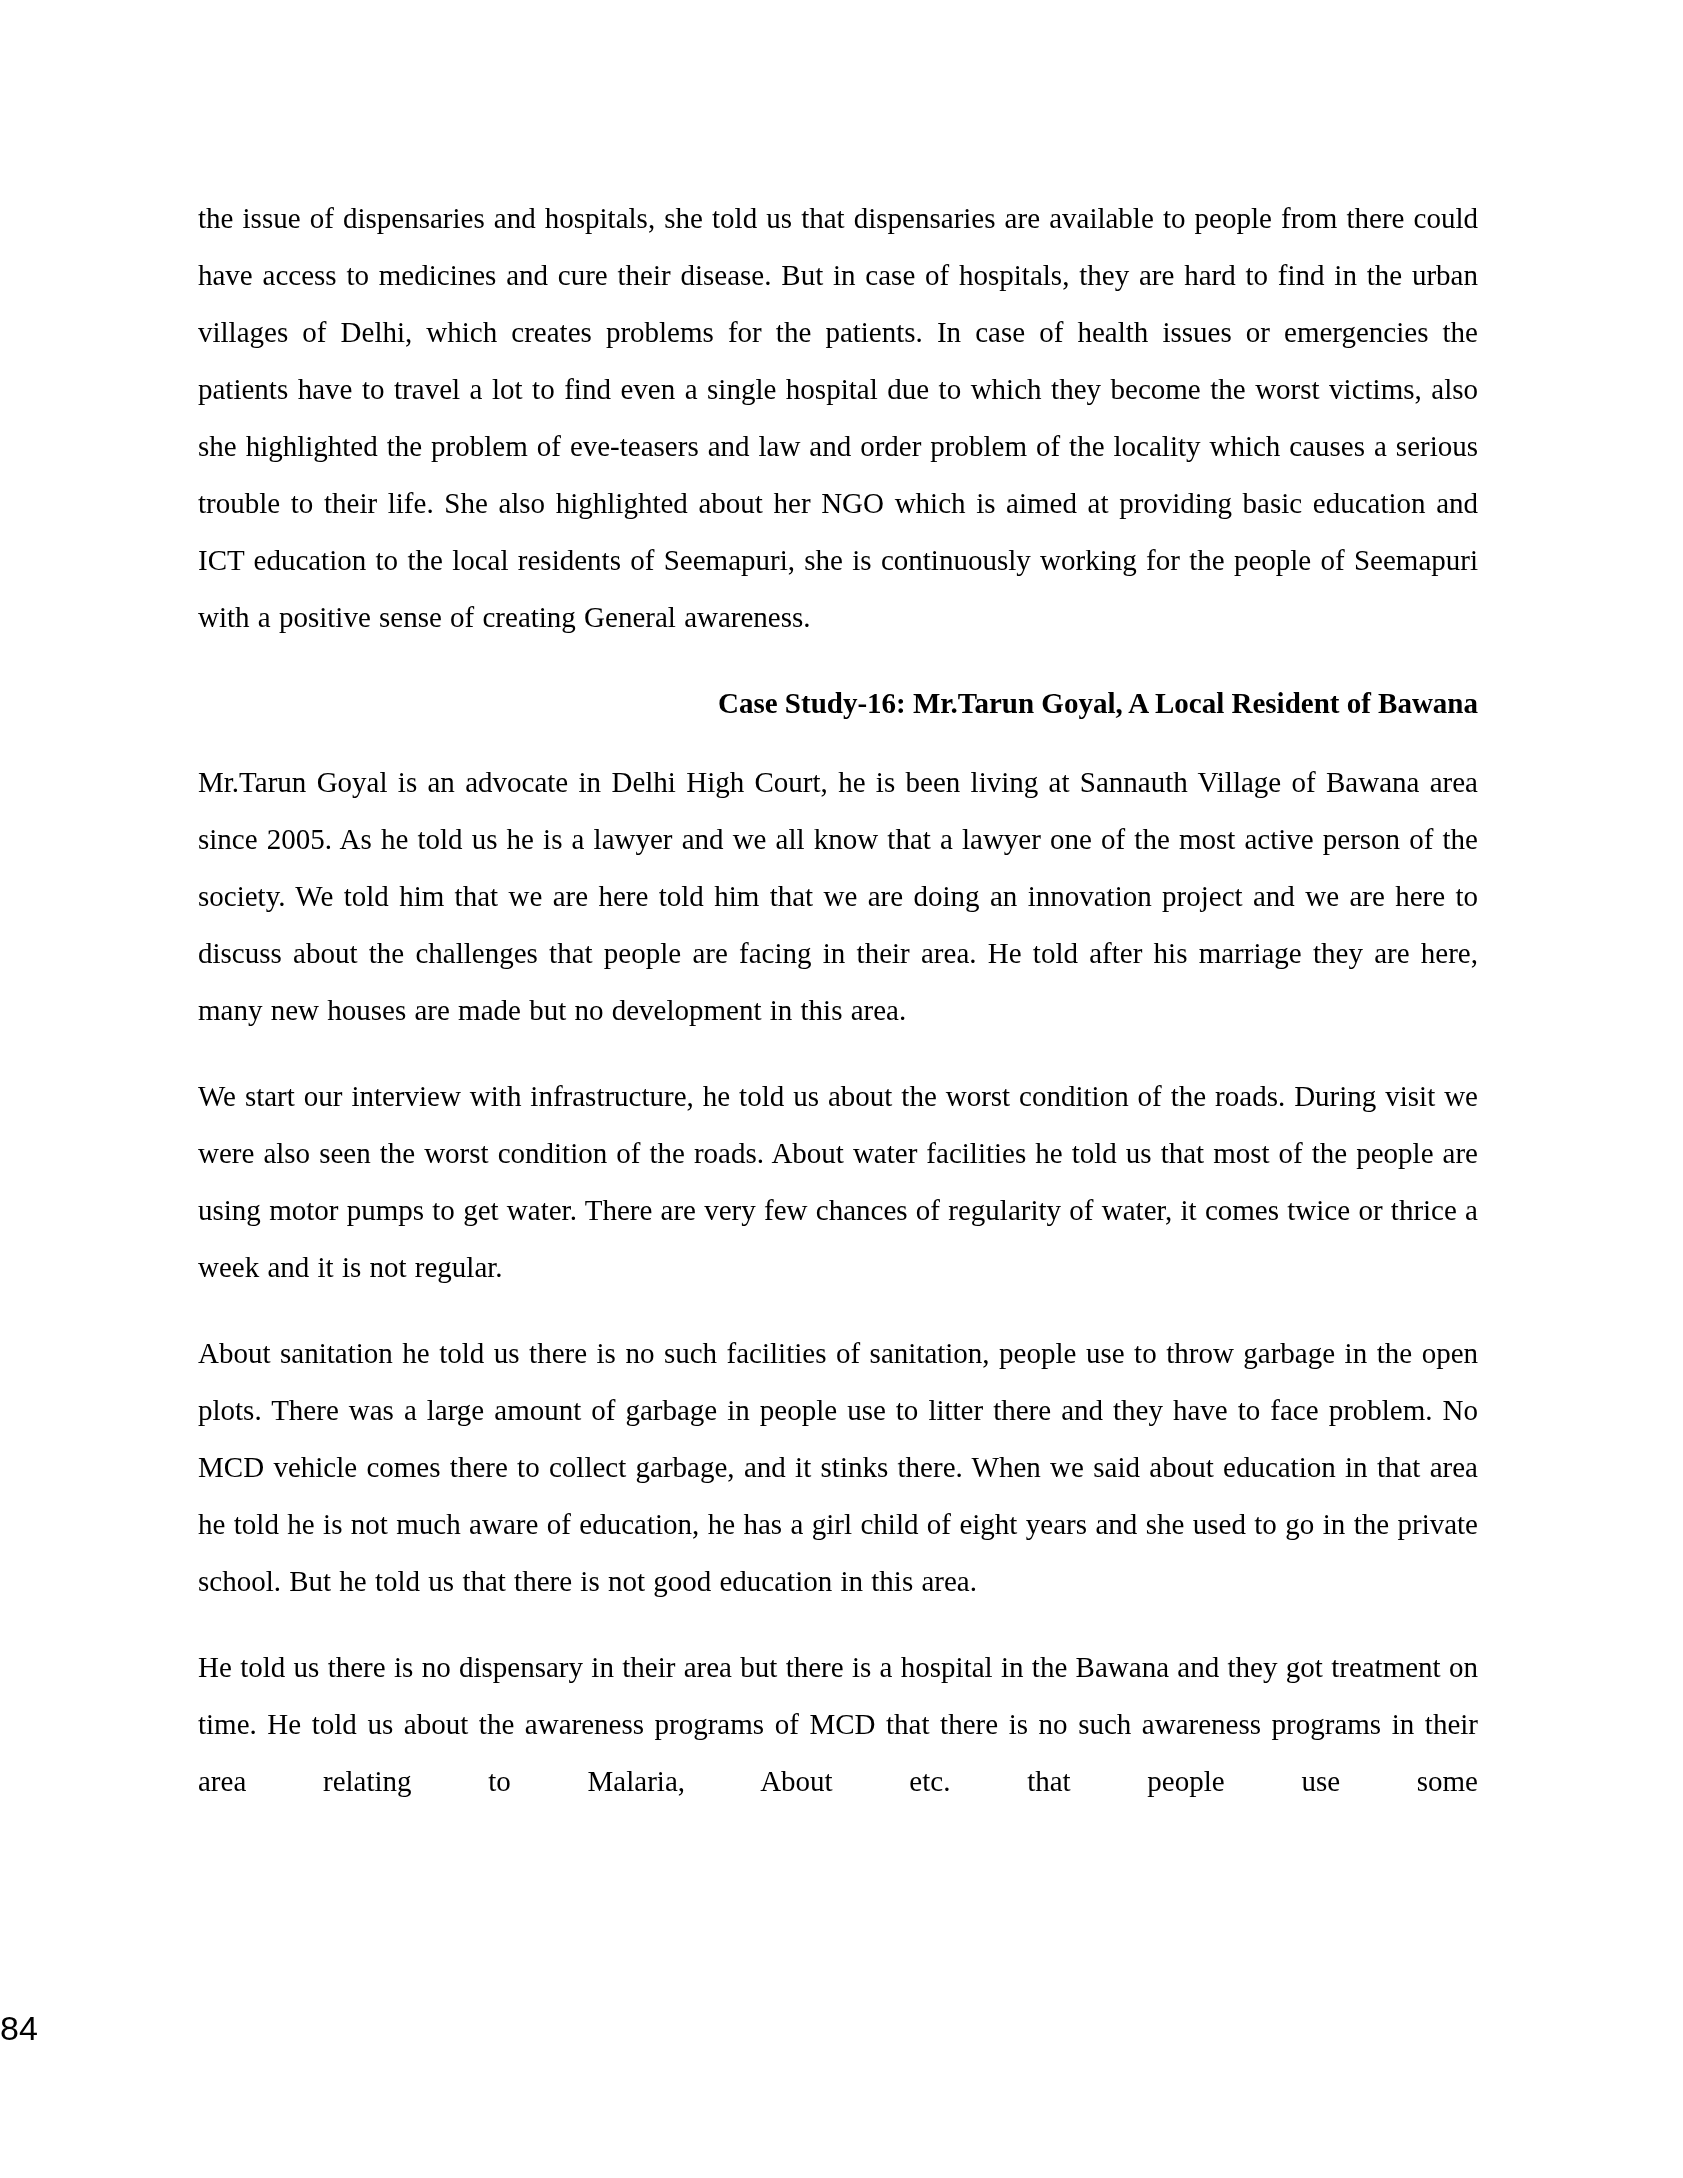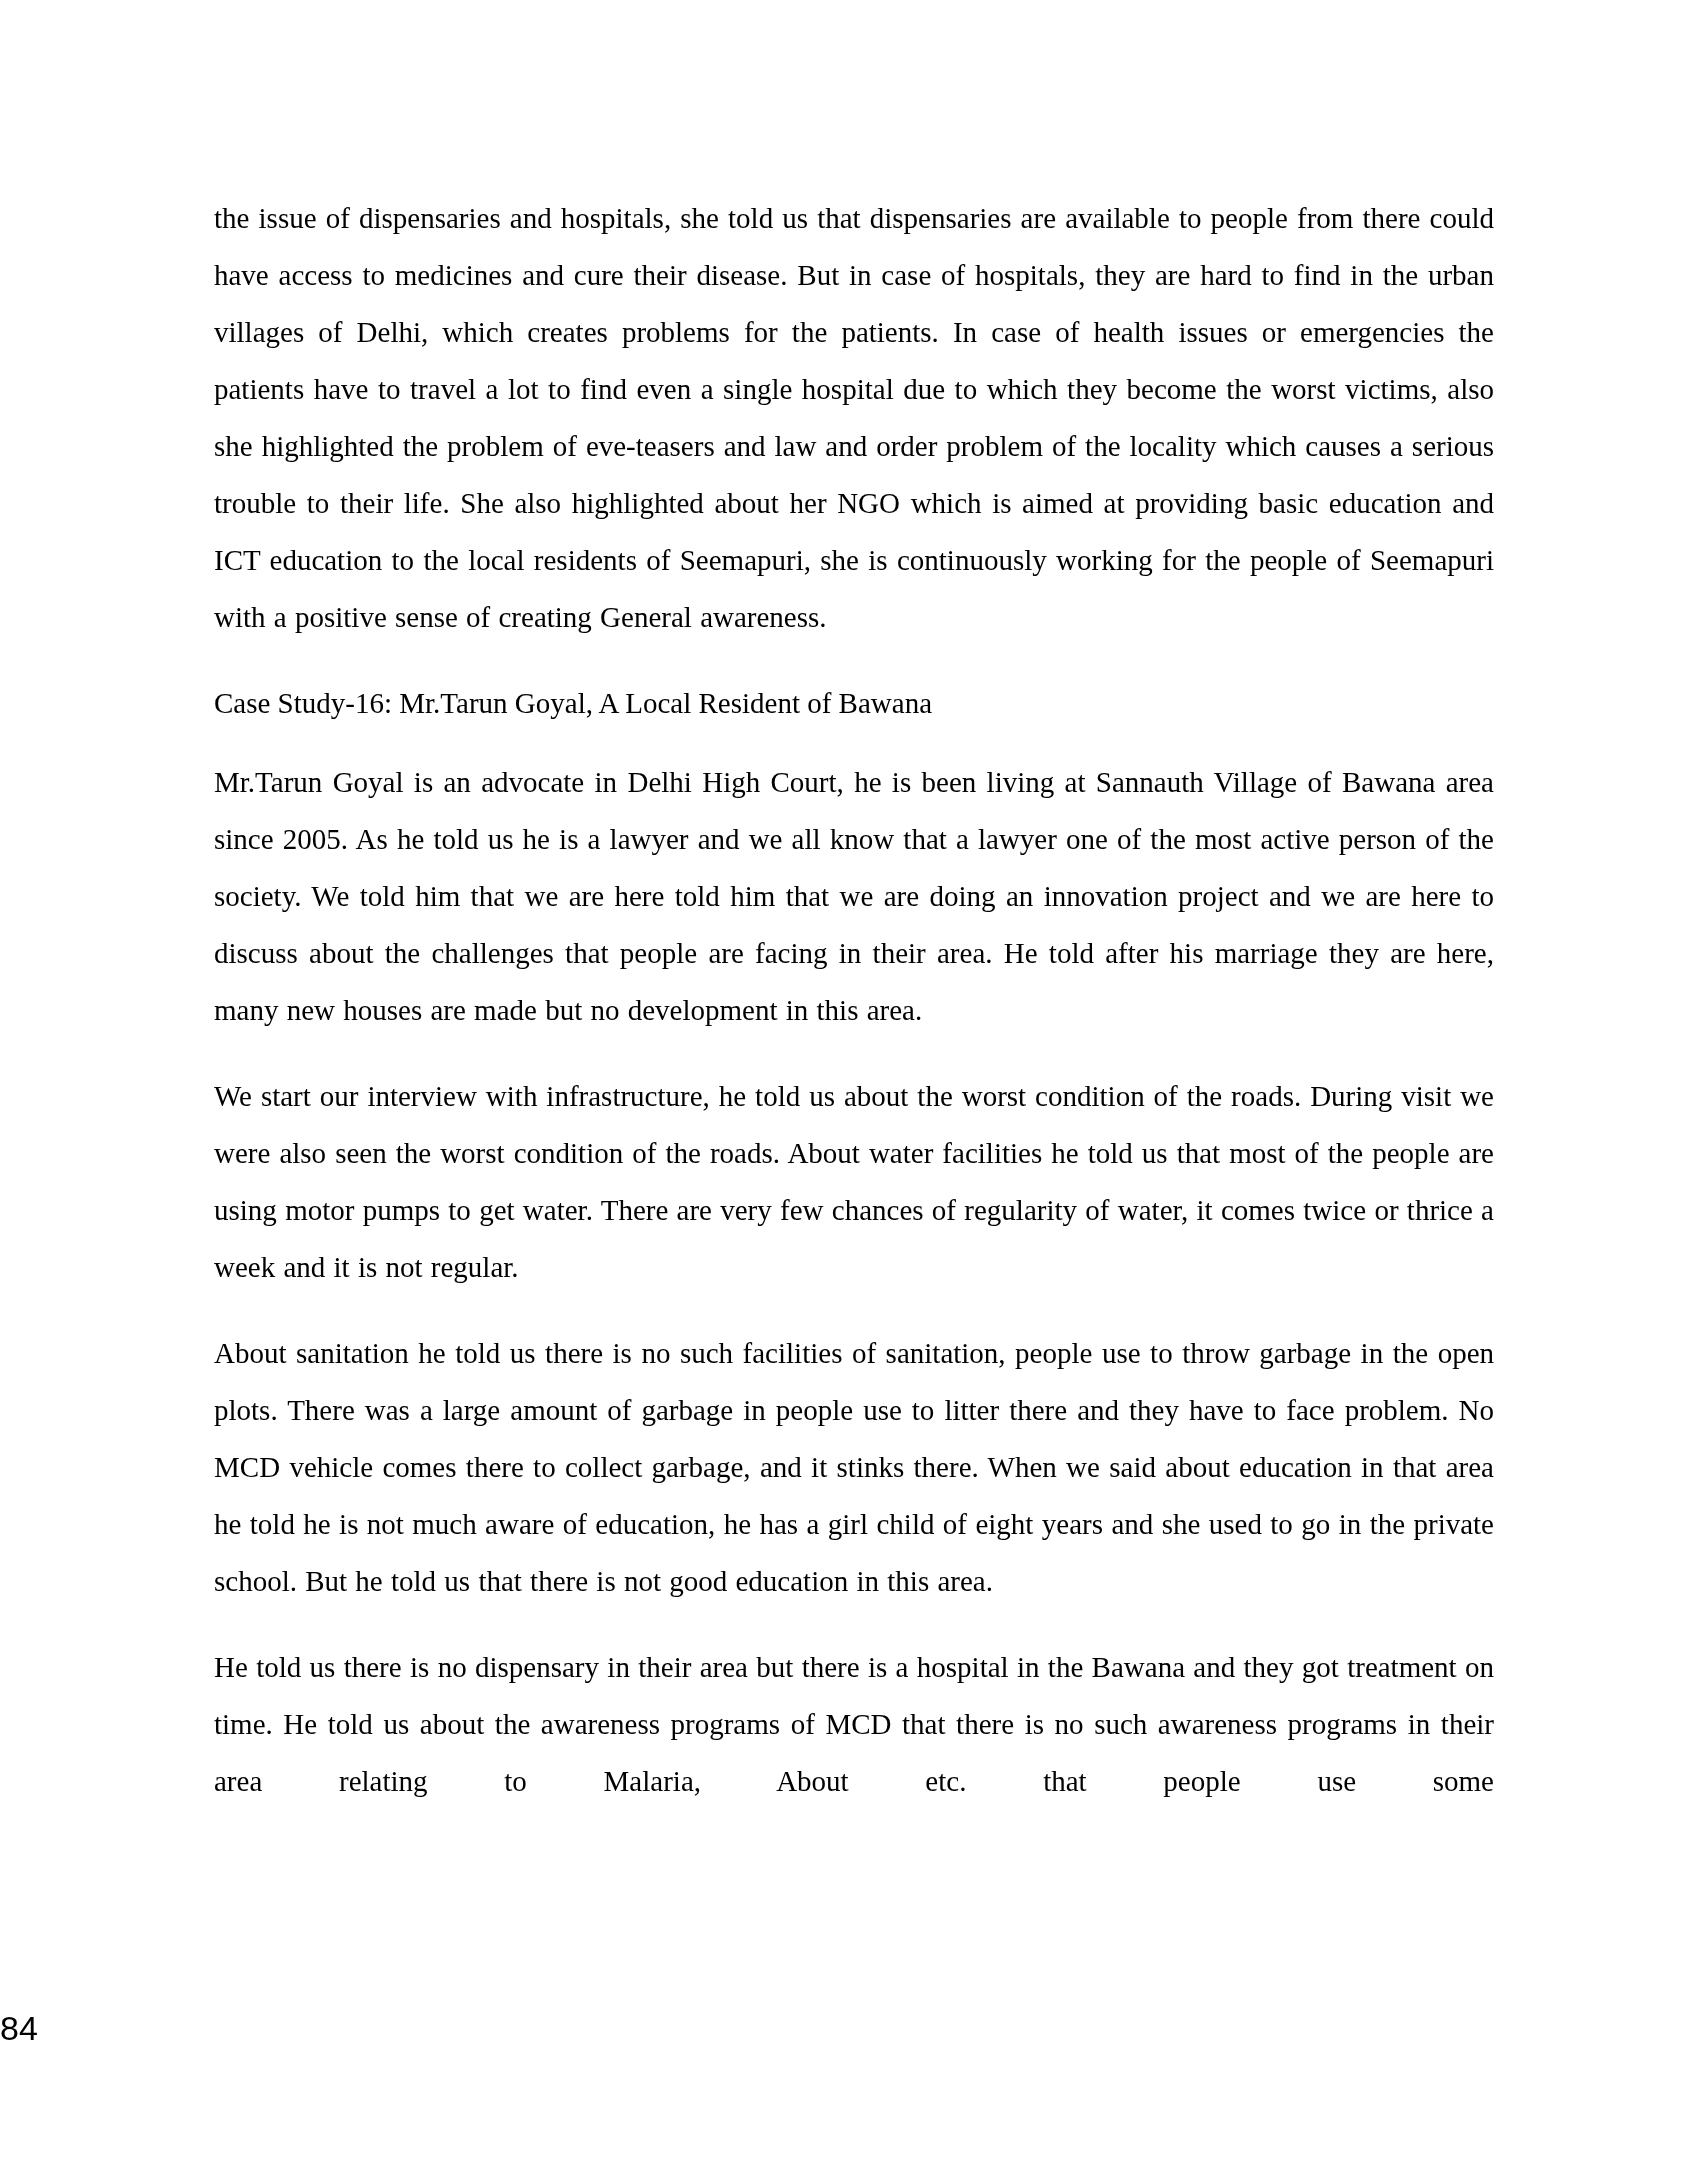--- a/index.html
+++ b/index.html
@@ -11,37 +11,37 @@
     position: relative;
     width: 1683px;
     height: 2178px;
     background: #ffffff;
     overflow: hidden;
     color: #000000;
     font-family: "Liberation Serif", serif;
   }
   .content {
     position: absolute;
-    left: 214px;
+    left: 198px;
     top: 190px;
     width: 1280px;
   }
   p.body-par {
     margin: 0 0 29px 0;
     font-size: 29px;
     line-height: 57px;
     text-align: justify;
     word-spacing: 1px;
   }
   h2.heading {
     margin: 0 0 22px 0;
     font-size: 29px;
     line-height: 57px;
-    text-align: left;
-    font-weight: normal;
+    text-align: right;
+    font-weight: bold;
   }
   p.justify-last {
     text-align-last: justify;
   }
   .page-number {
     position: absolute;
     top: 2011px;
     left: 0;
     width: 100%;
     text-align: left;

